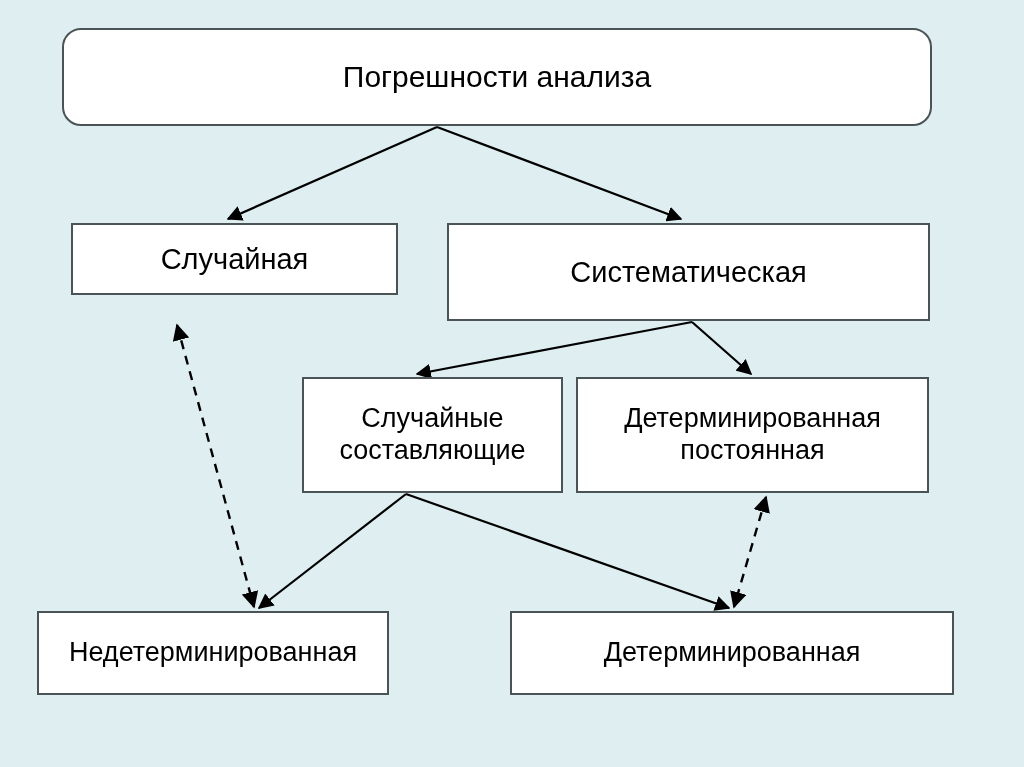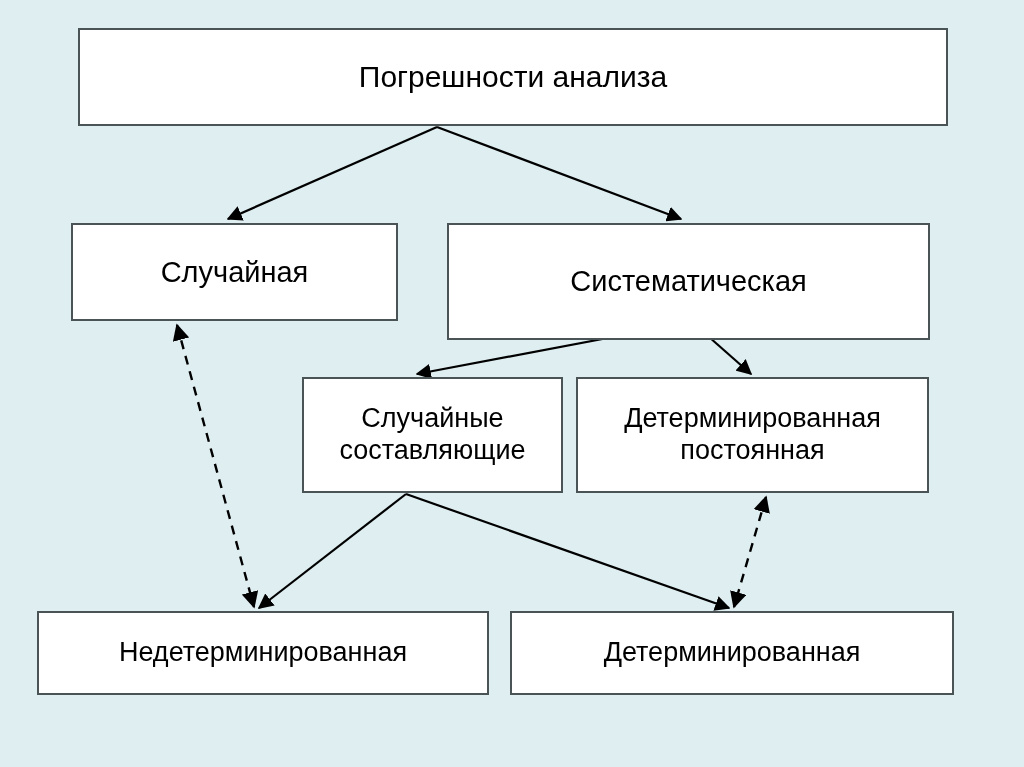--- a/index.html
+++ b/index.html
@@ -41,51 +41,52 @@
     line-height: 1.18;
     z-index: 2;
   }
   .node .label {
     display: block;
     padding: 0 6px;
     white-space: pre-line;
   }
   
   #n-root {
-    left: 78px;  top: 28px;
+    left: 62px;  top: 28px;
     width: 870px; height: 98px;
     font-size: 30px;
+    border-radius: 19px;
   }
   
   #n-random {
     left: 71px;  top: 223px;
-    width: 327px; height: 98px;
+    width: 327px; height: 72px;
     font-size: 29px;
   }
   #n-systematic {
     left: 447px; top: 223px;
-    width: 483px; height: 117px;
+    width: 483px; height: 98px;
     font-size: 29px;
   }
   
   #n-random-components {
     left: 277px; top: 377px;
     width: 261px; height: 116px;
     font-size: 27px;
     margin-left: 25px;
   }
   #n-determined-constant {
     left: 576px; top: 377px;
     width: 353px; height: 116px;
     font-size: 27px;
   }
   
   #n-nondetermined {
     left: 37px;  top: 611px;
-    width: 452px; height: 84px;
+    width: 352px; height: 84px;
     font-size: 27px;
   }
   #n-determined {
     left: 510px; top: 611px;
     width: 444px; height: 84px;
     font-size: 27px;
   }
 </style>
 </head>
 <body>

